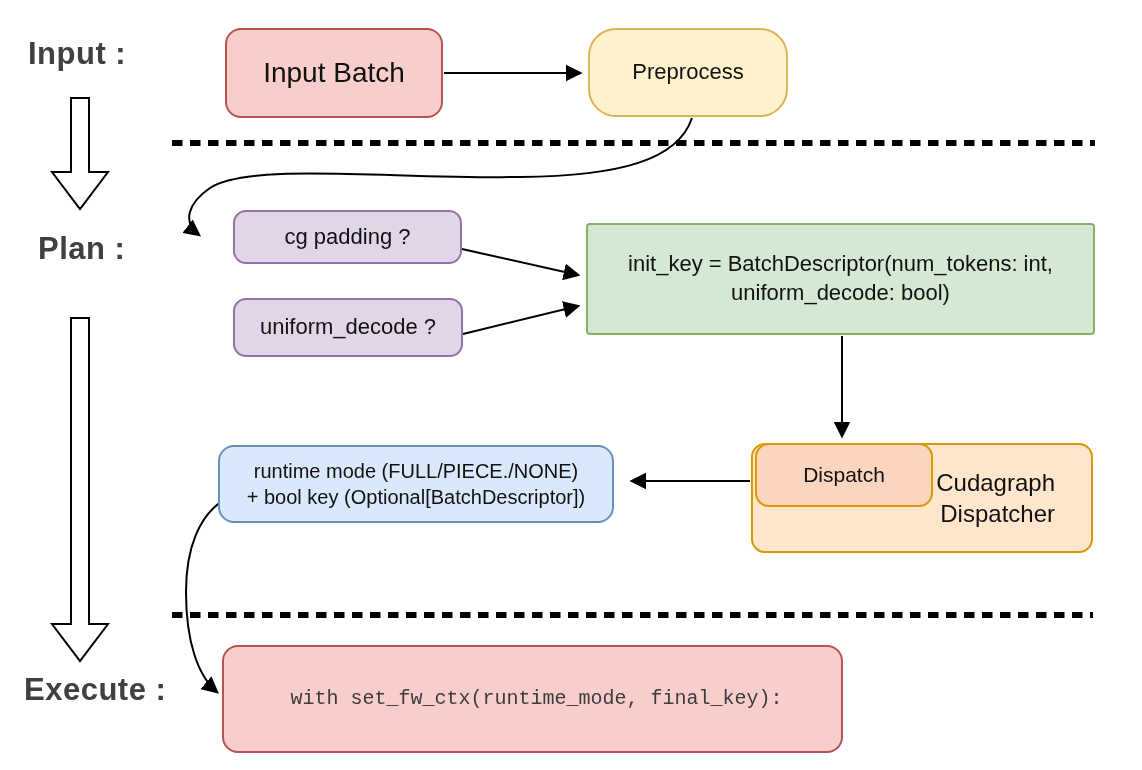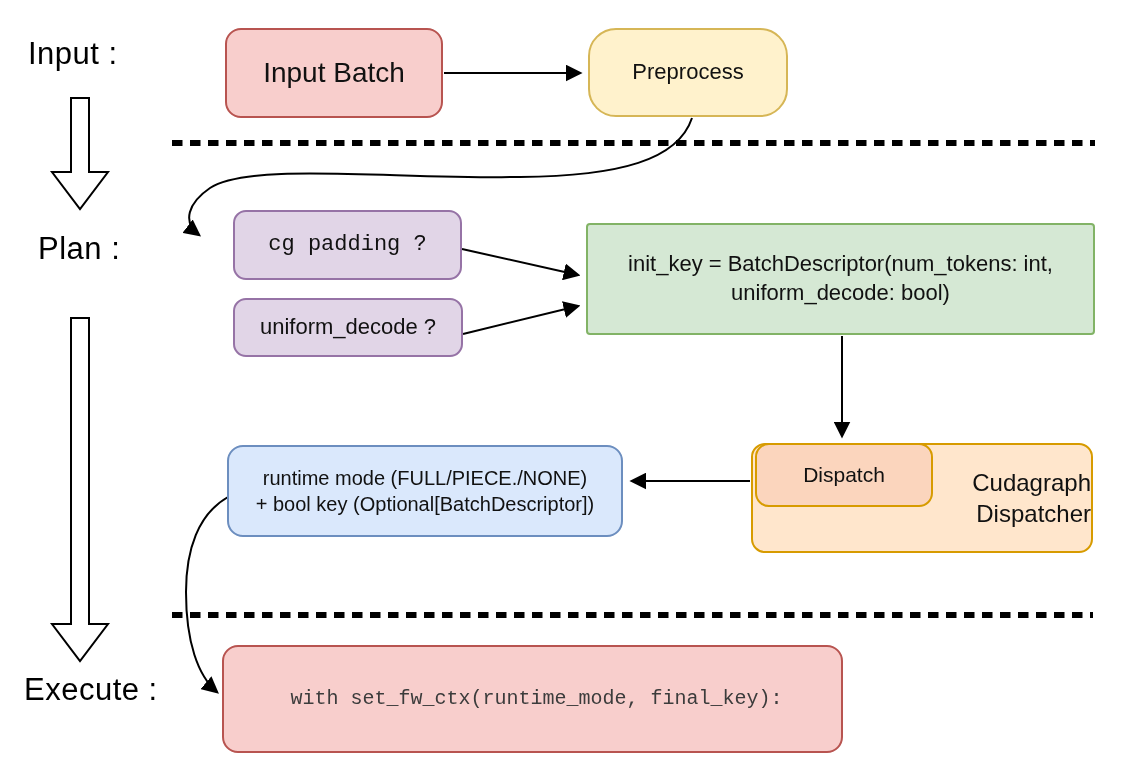--- a/index.html
+++ b/index.html
@@ -12,23 +12,23 @@
     overflow: hidden;
   }
   svg.connectors {
     position: absolute;
     left: 0; top: 0;
     width: 1142px; height: 770px;
     pointer-events: none;
   }
   .stage-label {
     position: absolute;
-    font-weight: 400;
+    font-weight: 700;
     font-size: 31px;
-    color: #000000;
+    color: #404040;
     letter-spacing: 0.5px;
     white-space: nowrap;
   }
   .node {
     position: absolute;
     box-sizing: border-box;
     display: flex;
     flex-direction: column;
     align-items: center;
     justify-content: center;
@@ -42,49 +42,49 @@
     left: 225px; top: 28px; width: 218px; height: 90px;
     background: #f8cecc; border: 2px solid #b85450; border-radius: 16px;
     font-size: 28px;
   }
   .node.preprocess {
     left: 588px; top: 28px; width: 200px; height: 89px;
     background: #fff2cc; border: 2px solid #d6b656; border-radius: 28px;
     font-size: 22px;
   }
   .node.cg-padding {
-    left: 233px; top: 210px; width: 229px; height: 70px;
+    left: 233px; top: 210px; width: 229px; height: 54px;
     background: #e1d5e7; border: 2px solid #9673a6; border-radius: 13px;
     font-size: 22px;
-    font-family: Liberation Mono, monospace;
   }
   .node.uniform-decode {
     left: 233px; top: 298px; width: 230px; height: 59px;
     background: #e1d5e7; border: 2px solid #9673a6; border-radius: 13px;
     font-size: 22px;
   }
   .node.init-key {
     left: 586px; top: 223px; width: 509px; height: 112px;
     background: #d5e8d4; border: 2px solid #82b366; border-radius: 4px;
     font-size: 22px;
   }
   .node.cudagraph-dispatcher {
     left: 751px; top: 443px; width: 342px; height: 110px;
     background: #ffe6cc; border: 2px solid #d79b00; border-radius: 14px;
     font-size: 24px;
     justify-content: center;
     align-items: flex-end;
+    padding-right: 36px;
   }
   .node.dispatch {
     left: 755px; top: 443px; width: 178px; height: 64px;
     background: #fbd5bd; border: 2px solid #d79b00; border-radius: 14px;
     font-size: 21px;
   }
   .node.runtime-mode {
-    left: 227px; top: 445px; width: 396px; height: 92px;
+    left: 218px; top: 445px; width: 396px; height: 78px;
     background: #dae8fc; border: 2px solid #6c8ebf; border-radius: 16px;
     font-size: 20px;
   }
   .node.execute-code {
     left: 222px; top: 645px; width: 621px; height: 108px;
     background: #f8cecc; border: 2.5px solid #b85450; border-radius: 16px;
     font-family: "Liberation Mono", "DejaVu Sans Mono", monospace;
     font-size: 20px;
     color: #3c3c3c;
     align-items: center;

